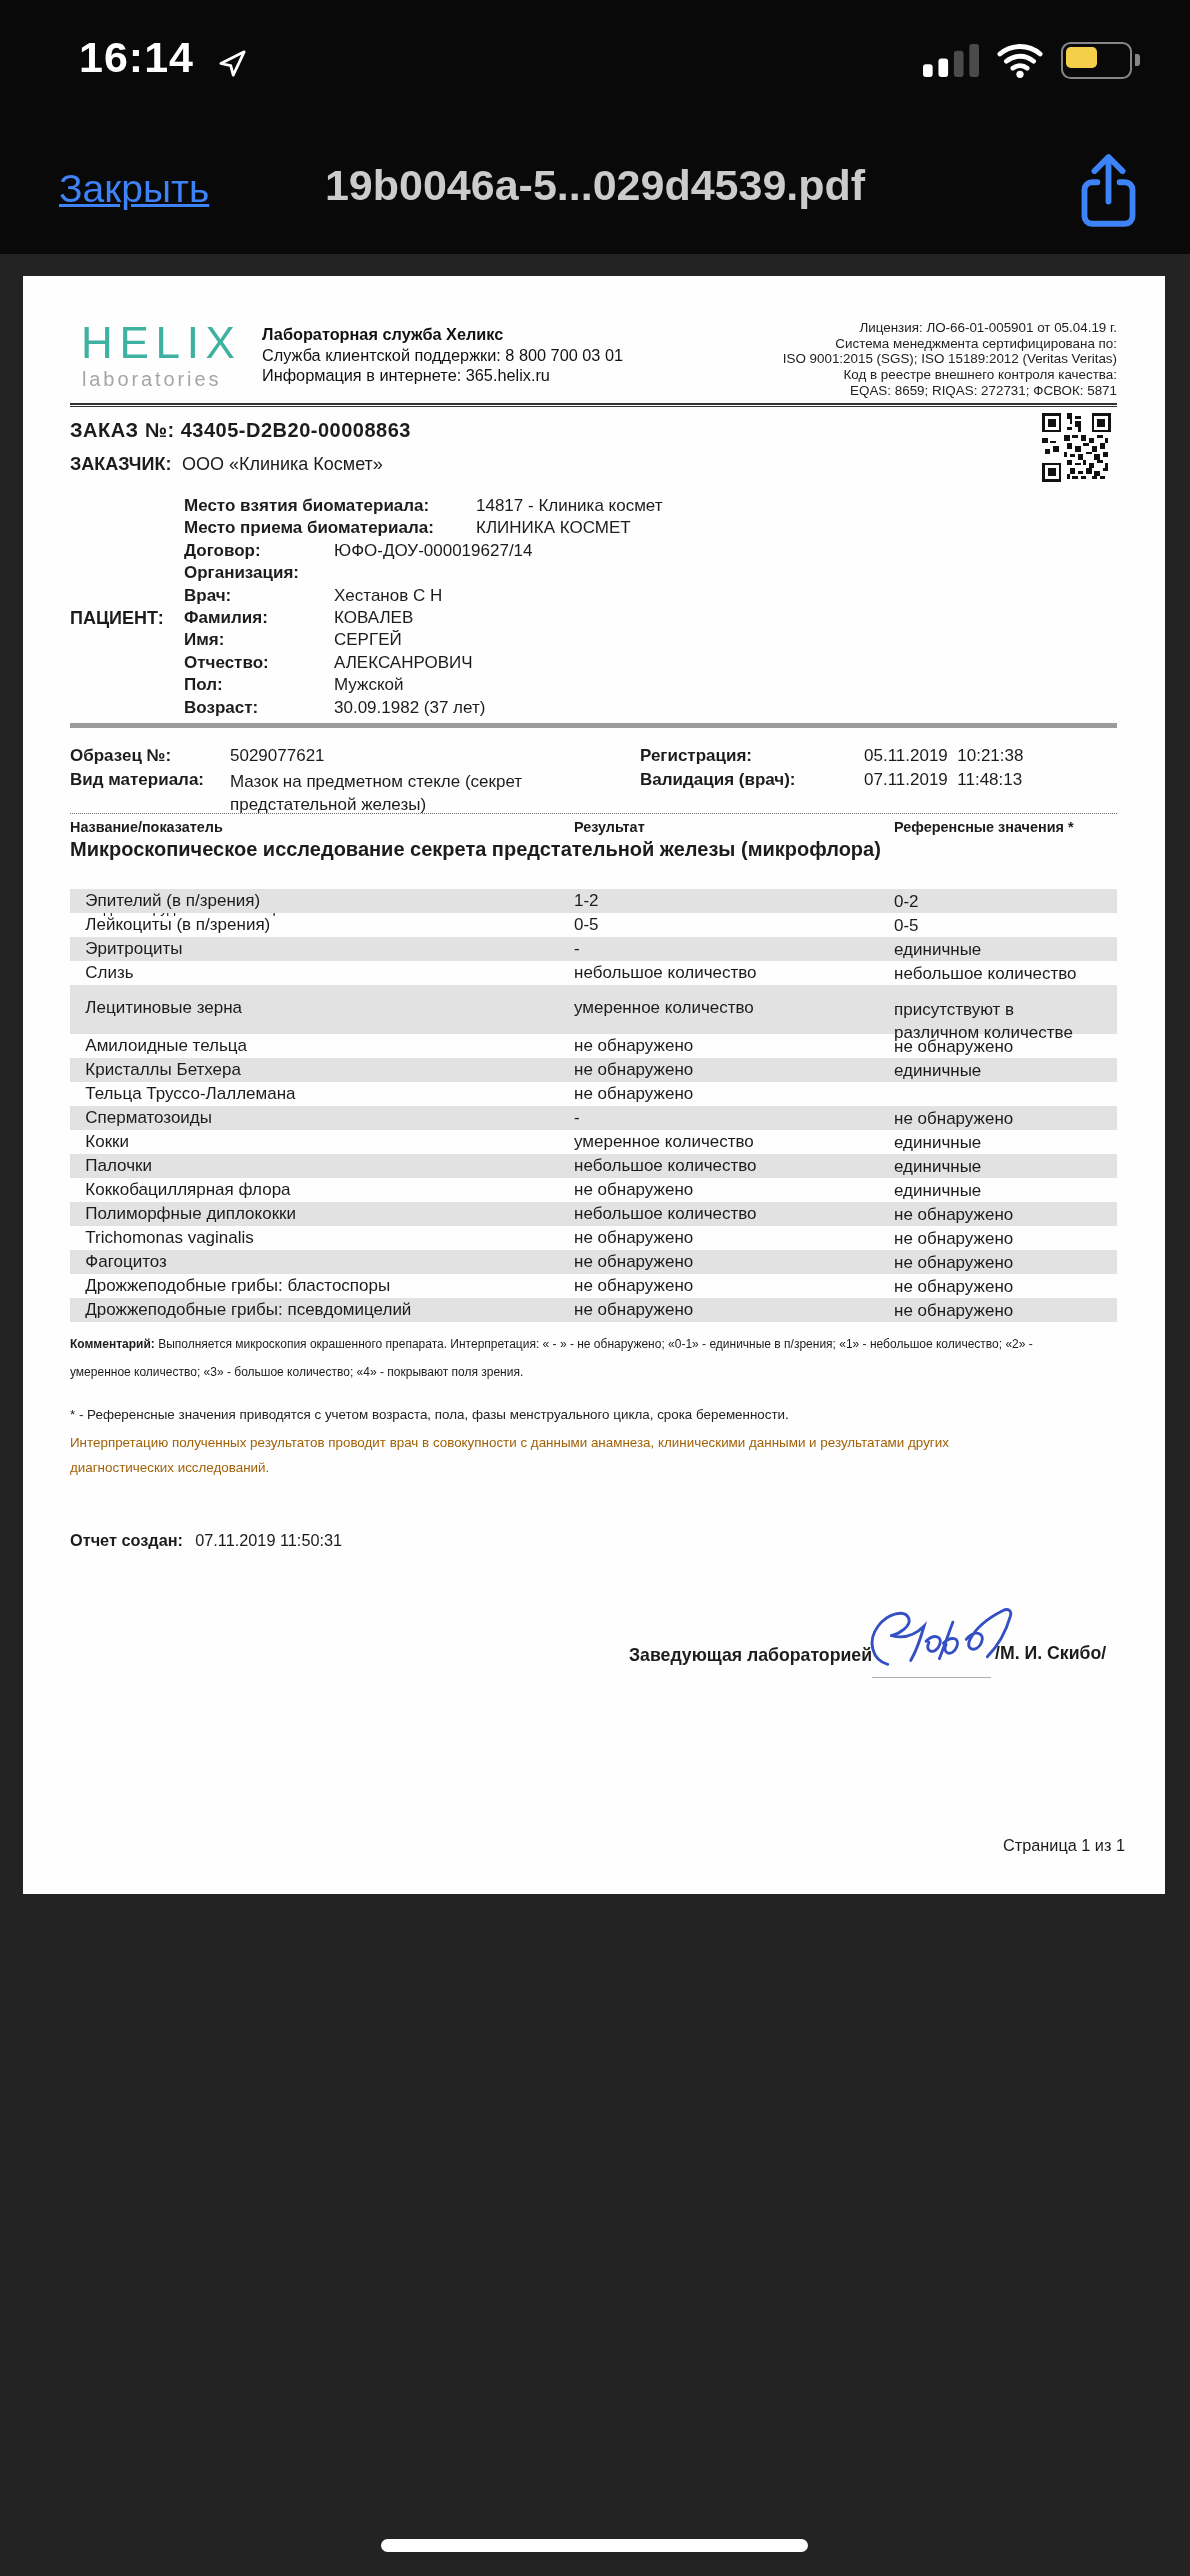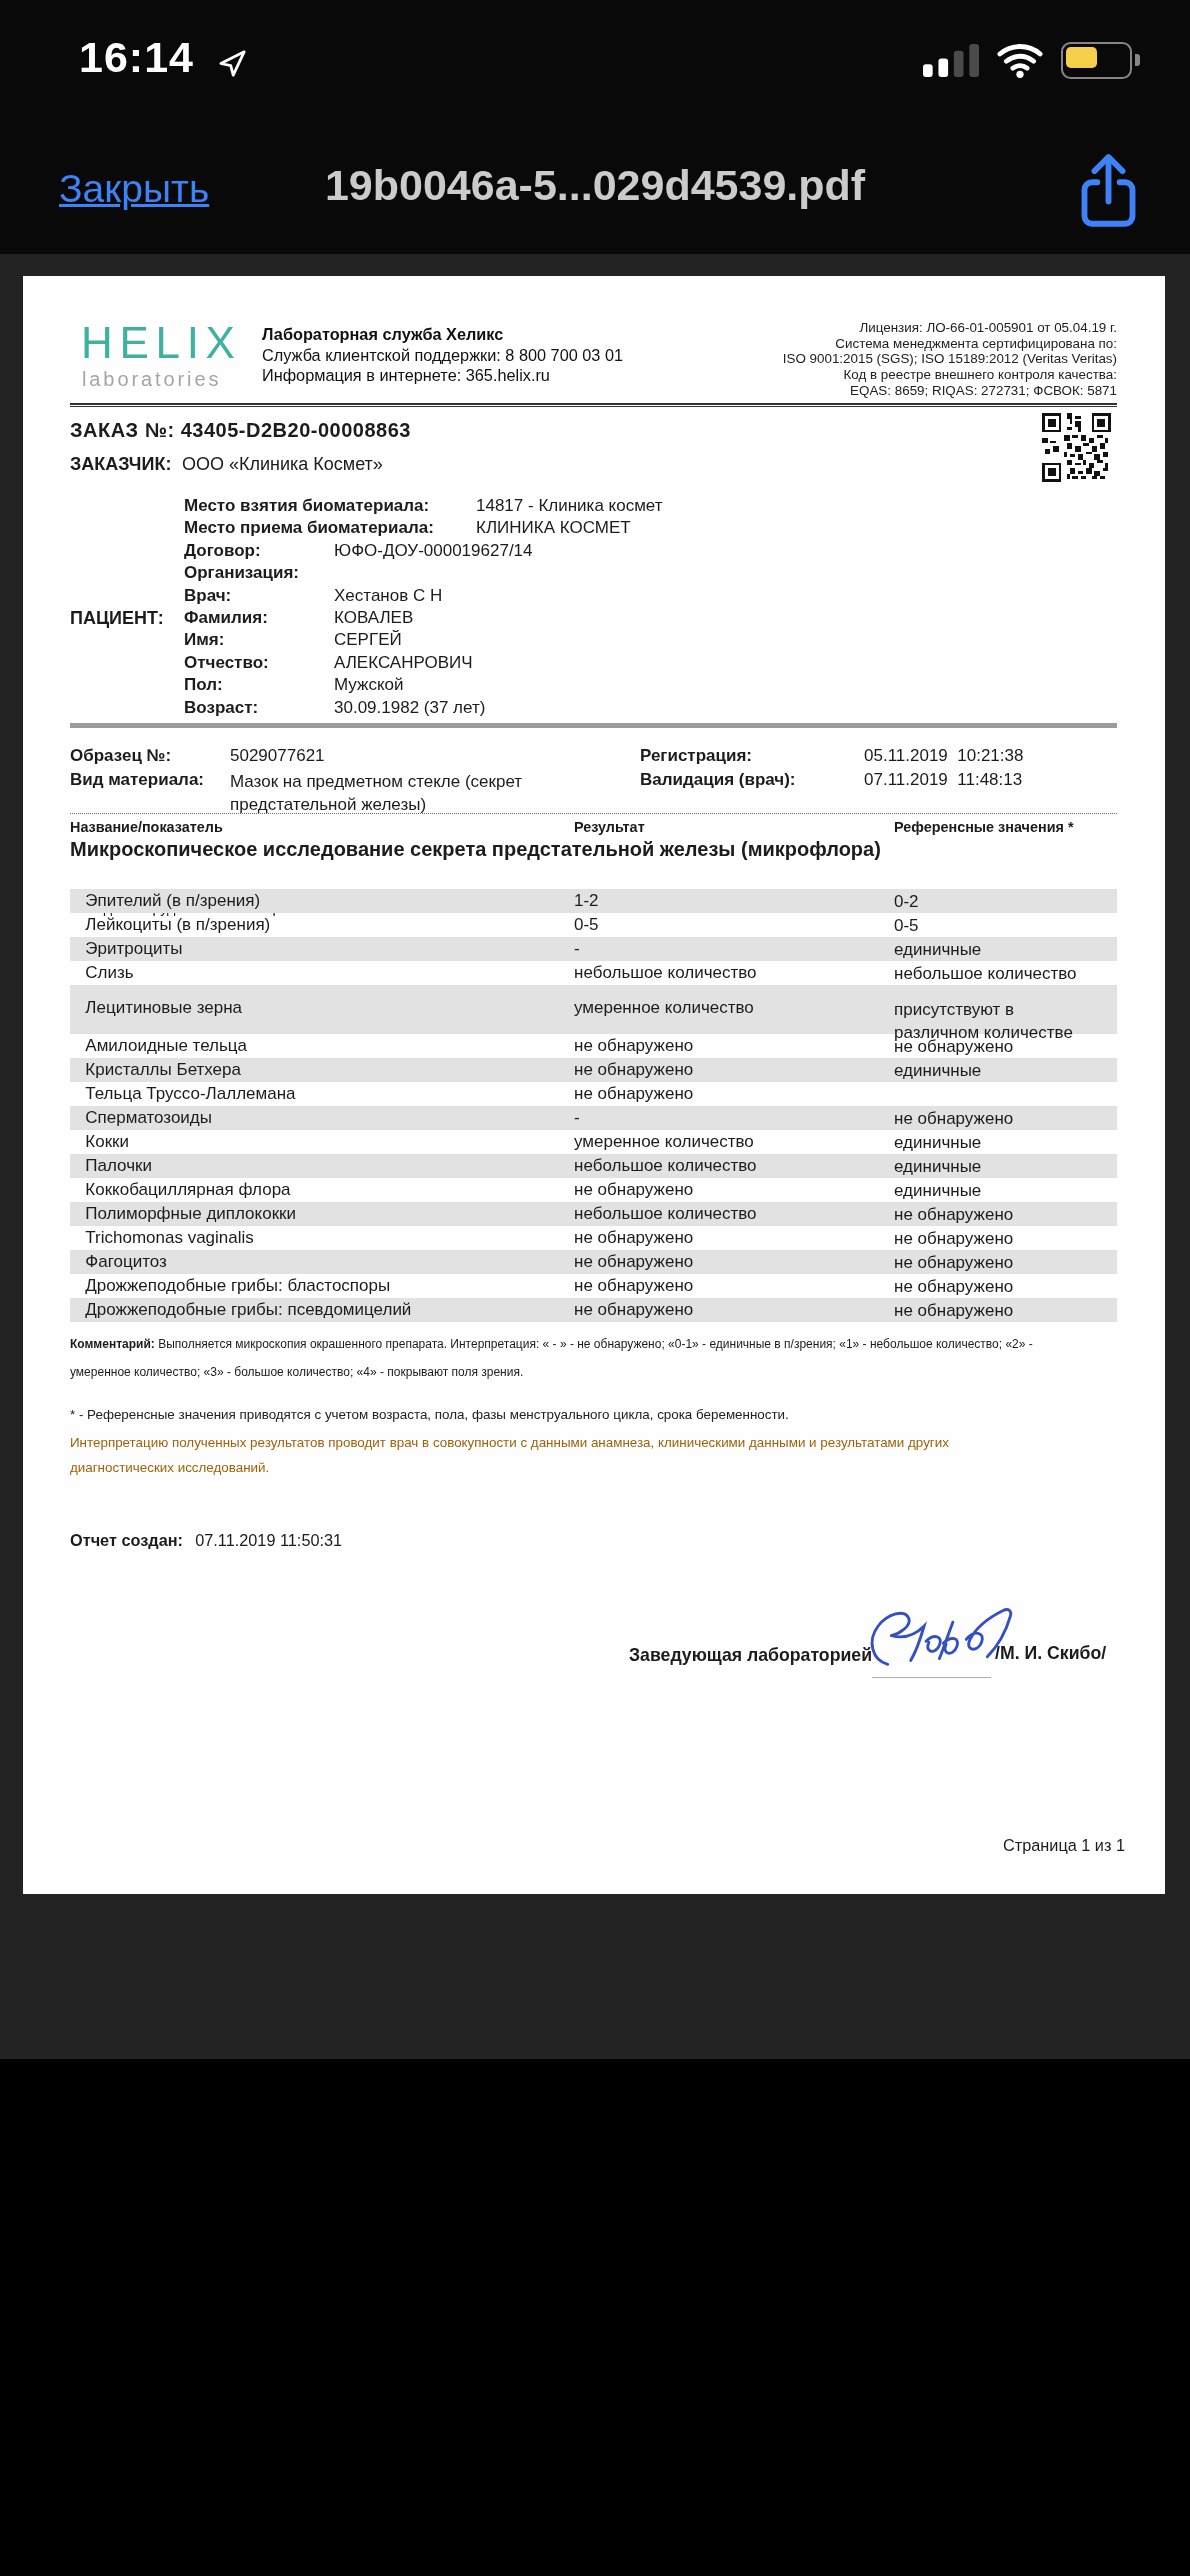--- a/index.html
+++ b/index.html
@@ -1,16 +1,16 @@
 <!DOCTYPE html>
 <html><head>
 <meta charset="utf-8">
 <style>
   html,body{margin:0;padding:0;background:#000;}
-  .screen{position:relative;width:1190px;height:2059px;background:#232323;overflow:hidden;
+  .screen{position:relative;width:1190px;height:2576px;background:#232323;overflow:hidden;
           font-family:"Liberation Sans",sans-serif;}
   
   .topbar{position:absolute;left:0;top:0;width:1190px;height:254px;background:#090909;}
   .time{position:absolute;left:79px;top:33px;font-size:43px;font-weight:700;color:#fff;letter-spacing:1px;}
   .locarrow{position:absolute;left:215px;top:46px;}
   .sb-right{position:absolute;right:58px;top:42px;display:flex;align-items:center;gap:18px;}
   .battery{position:relative;width:67px;height:33px;border:2.9px solid #86868a;border-radius:9.6px;}
   .bat-fill{position:absolute;left:2.9px;top:2.9px;width:31px;height:21px;border-radius:4.8px;}
   .bat-nub{position:absolute;right:-9.6px;top:9.6px;width:4.8px;height:12.5px;background:#86868a;border-radius:0 2.9px 2.9px 0;}
   .close-btn{position:absolute;left:59px;top:167px;font-size:39px;color:#3e82f7;text-decoration:underline;cursor:pointer;}

